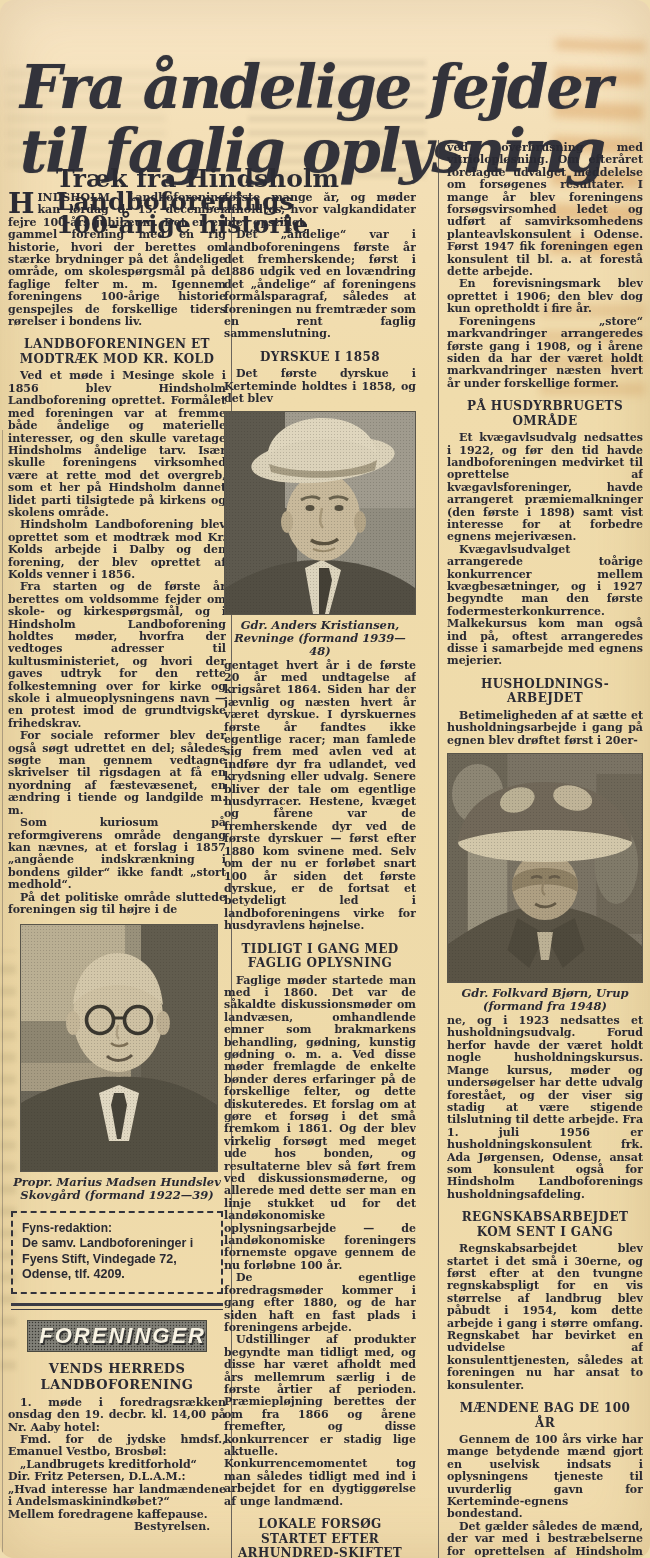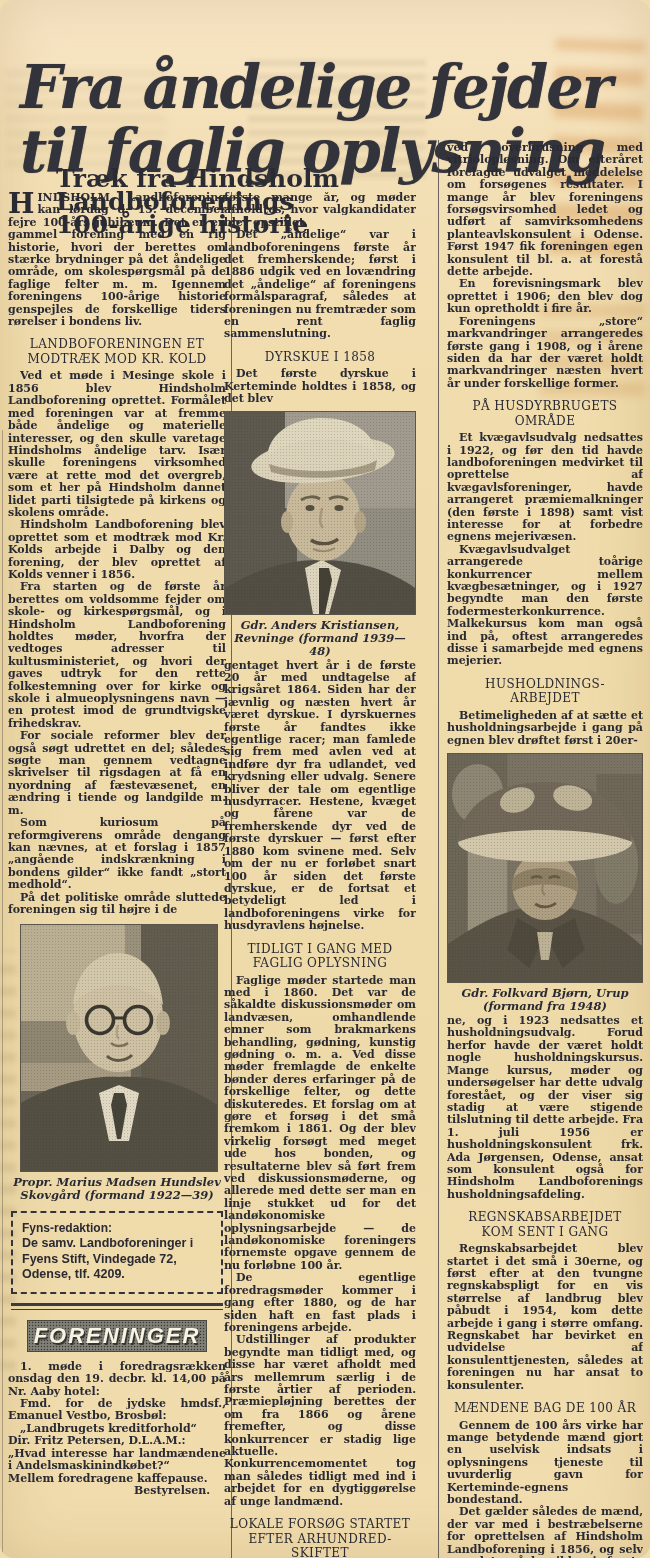--- a/index.html
+++ b/index.html
@@ -42,21 +42,21 @@
   .vrL{left:2px;top:430px;height:1128px;background:rgba(62,60,66,.35);}
 
   
   .col{position:absolute;text-align:justify;font-size:11px;line-height:12.4px;
     font-weight:bold;color:#2a2a33;overflow:hidden;}
   .col1{left:8px;top:192px;width:218px;height:1366px;}
   .col2{left:224px;top:192px;width:192px;height:1366px;}
   .col3{left:447px;top:142px;width:196px;height:1416px;}
   .col p{margin:0;}
   .ind{text-indent:12px;}
-  .chead{font-weight:normal;text-align:center;font-size:12px;line-height:14.5px;
+  .chead{font-weight:bold;text-align:center;font-size:12px;line-height:14.5px;
     letter-spacing:.4px;margin:9px 4px 4px;}
   .dropcap{float:left;font-size:28px;line-height:24px;font-weight:bold;margin:0 3px 0 0;}
   .cap{font-weight:bold;font-style:italic;text-align:center;font-size:11.5px;
     line-height:13px;margin:4px 0 2px;text-indent:0;}
 
   
   .photo{position:relative;border:1px solid #59554a;overflow:hidden;background:#777;}
   .photo svg{display:block;width:100%;height:100%;}
   .dots{position:absolute;inset:0;pointer-events:none;
     background-image:radial-gradient(circle,rgba(15,15,15,.20) .6px,rgba(0,0,0,0) .8px);
@@ -67,21 +67,21 @@
   .ph-bjoern{margin:6px 0 0;height:228px;}
 
   
   .fynsbox{border:2px dashed #33333c;margin:9px 3px 8px 3px;padding:7px 9px 9px;
     font-family:"Liberation Sans", sans-serif;text-align:left;}
   .fynsbox .fb-title{font-weight:bold;font-size:12px;line-height:16px;}
   .fynsbox .fb-body{font-weight:bold;font-size:12.5px;line-height:15.5px;}
 
   .sep{border-top:3px solid #3b3b44;border-bottom:1px solid #3b3b44;height:3px;margin:9px 3px 2px;}
 
-  .foren-banner{width:178px;height:30px;margin:10px auto 9px;display:flex;align-items:center;justify-content:center;
+  .foren-banner{width:178px;height:30px;margin:10px auto 9px;display:flex;align-items:center;justify-content:flex-end;
     background-color:#79786f;
     background-image:radial-gradient(circle,rgba(0,0,0,.55) .8px,rgba(0,0,0,0) 1px),
                      radial-gradient(circle,rgba(255,255,255,.25) .6px,rgba(255,255,255,0) .8px);
     background-size:3px 3px,3px 3px;background-position:0 0,1.5px 1.5px;
     border:1px solid #4a493f;}
   .foren-banner span{font-family:"Liberation Sans", sans-serif;font-weight:bold;font-style:italic;
     font-size:22px;letter-spacing:2px;color:#f8f3e3;text-shadow:1.5px 1.5px 0 rgba(45,45,45,.9);}
 
   .vends-head{font-weight:bold;text-align:center;font-size:13px;line-height:16px;letter-spacing:.4px;margin:2px 0 4px;}
   .signature{text-align:right;padding-right:16px;font-weight:bold;}
@@ -147,20 +147,21 @@
       <div class="fb-title">Fyns-redaktion:</div>
       <div class="fb-body">De samv. Landboforeninger i Fyens Stift, Vindegade 72, Odense, tlf. 4209.</div>
     </div>
 
     <div class="sep"></div>
 
     <div class="foren-banner">
       <span>FORENINGER</span>
     </div>
 
+    <h3 class="vends-head">VENDS HERREDS LANDBOFORENING</h3>
     <p class="ind">1. møde i foredragsrækken onsdag den 19. decbr. kl. 14,00 på Nr. Aaby hotel:</p>
     <p class="ind">Fmd. for de jydske hmdsf., Emanuel Vestbo, Brosbøl:</p>
     <p class="ind">„Landbrugets kreditforhold“</p>
     <p>Dir. Fritz Petersen, D.L.A.M.:</p>
     <p>„Hvad interesse har landmændene i Andelsmaskinindkøbet?“</p>
     <p>Mellem foredragene kaffepause.</p>
     <p class="signature">Bestyrelsen.</p>
   </section>
 
   <section class="col col2">

